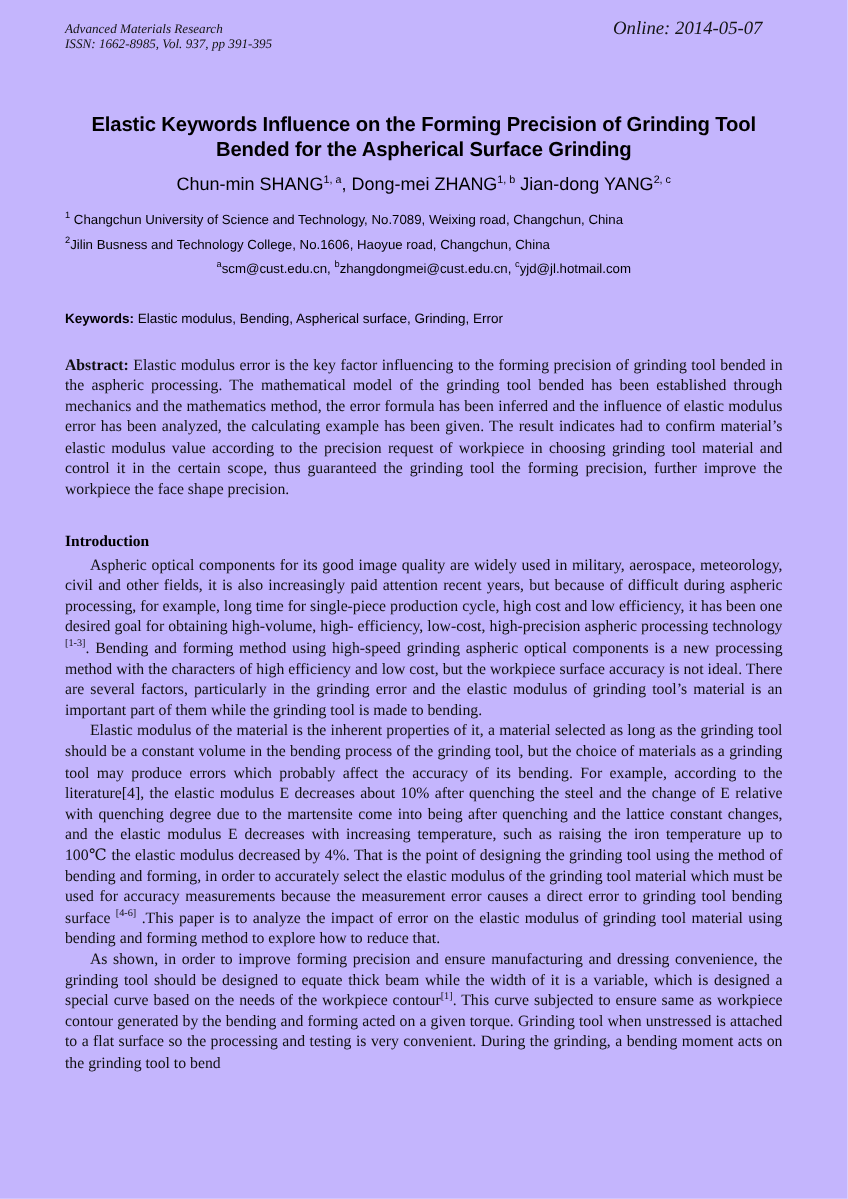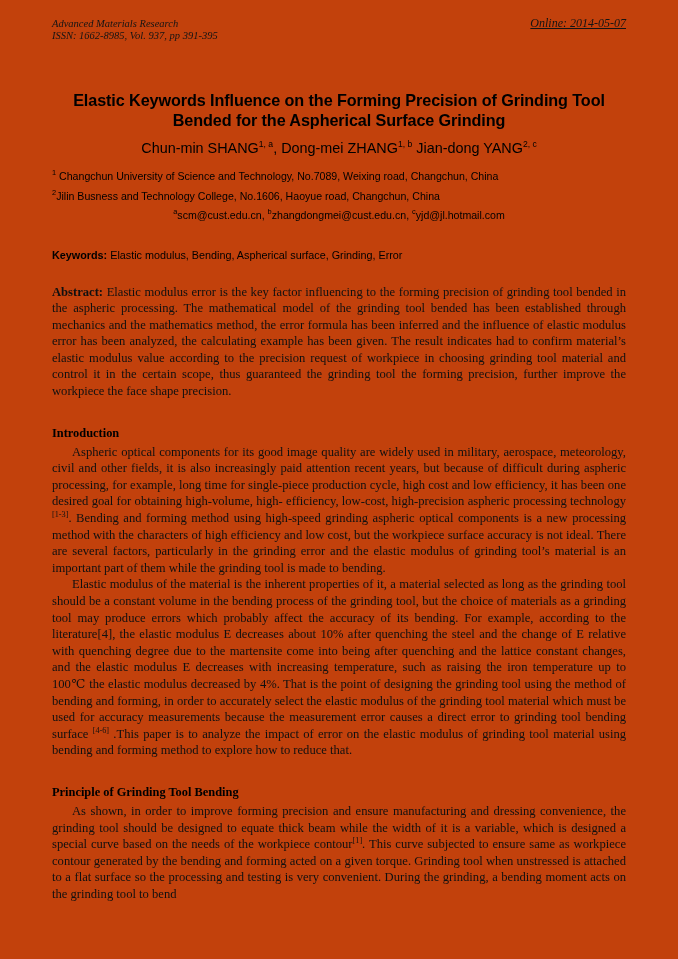--- a/index.html
+++ b/index.html
@@ -13,44 +13,43 @@
     height: 959px;
     overflow: hidden;
     font-family: "Liberation Serif", "DejaVu Serif", serif;
     color: #1a1a1a;
     -webkit-font-smoothing: antialiased;
   }
   .page {
     position: relative;
     width: 678px;
     height: 959px;
-    background: #c2410c;
+    background: #c4b5fd;
     box-sizing: border-box;
     padding: 18px 52px 0 52px;
   }
 
   
   .journal-header {
     position: relative;
     height: 62px;
     font-style: italic;
     font-size: 10.5px;
     line-height: 11.8px;
     color: #141414;
   }
   .journal-header .left-block { width: 420px; }
   .journal-header .jh-line { white-space: nowrap; }
   .journal-header .online-date {
     position: absolute;
-    right: 0;
+    right: 16px;
     top: 0;
     font-style: italic;
-    font-size: 12px;
+    font-size: 15px;
     white-space: nowrap;
-    text-decoration: underline;
   }
 
   
   .paper-title {
     margin: 10px 0 0 0;
     text-align: center;
     font-family: "Liberation Sans", "DejaVu Sans", sans-serif;
     font-weight: bold;
     font-size: 16.2px;
     line-height: 20px;
@@ -160,16 +159,15 @@
   <div class="emails"><sup>a</sup><span>scm@cust.edu.cn, </span><sup>b</sup><span>zhangdongmei@cust.edu.cn, </span><sup>c</sup><span>yjd@jl.hotmail.com</span></div>
 
   <div class="keywords"><span class="kw-label">Keywords:</span><span> Elastic modulus, Bending, Aspherical surface, Grinding, Error</span></div>
 
   <div class="abstract"><span class="ab-label">Abstract:</span><span> Elastic modulus error is the key factor influencing to the forming precision of grinding tool bended in the aspheric processing. The mathematical model of the grinding tool bended has been established through mechanics and the mathematics method, the error formula has been inferred and the influence of elastic modulus error has been analyzed, the calculating example has been given. The result indicates had to confirm material’s elastic modulus value according to the precision request of workpiece in choosing grinding tool material and control it in the certain scope, thus guaranteed the grinding tool the forming precision, further improve the workpiece the face shape precision.</span></div>
 
   <div class="section-heading">Introduction</div>
   <p class="body-par"><span>Aspheric optical components for its good image quality are widely used in military, aerospace, meteorology, civil and other fields, it is also increasingly paid attention recent years, but because of difficult during aspheric processing, for example, long time for single-piece production cycle, high cost and low efficiency, it has been one desired goal for obtaining high-volume, high- efficiency, low-cost, high-precision aspheric processing technology </span><sup>[1-3]</sup><span>. Bending and forming method using high-speed grinding aspheric optical components is a new processing method with the characters of high efficiency and low cost, but the workpiece surface accuracy is not ideal. There are several factors, particularly in the grinding error and the elastic modulus of grinding tool’s material is an important part of them while the grinding tool is made to bending.</span></p>
   <p class="body-par tight"><span>Elastic modulus of the material is the inherent properties of it, a material selected as long as the grinding tool should be a constant volume in the bending process of the grinding tool, but the choice of materials as a grinding tool may produce errors which probably affect the accuracy of its bending. For example, according to the literature[4], the elastic modulus E decreases about 10% after quenching the steel and the change of E relative with quenching degree due to the martensite come into being after quenching and the lattice constant changes, and the elastic modulus E decreases with increasing temperature, such as raising the iron temperature up to 100℃ the elastic modulus decreased by 4%. That is the point of designing the grinding tool using the method of bending and forming, in order to accurately select the elastic modulus of the grinding tool material which must be used for accuracy measurements because the measurement error causes a direct error to grinding tool bending surface </span><sup>[4-6]</sup><span> .This paper is to analyze the impact of error on the elastic modulus of grinding tool material using bending and forming method to explore how to reduce that.</span></p>
 
-  <div class="section-heading">Principle of Grinding Tool Bending</div>
   <p class="body-par"><span>As shown, in order to improve forming precision and ensure manufacturing and dressing convenience, the grinding tool should be designed to equate thick beam while the width of it is a variable, which is designed a special curve based on the needs of the workpiece contour</span><sup>[1]</sup><span>. This curve subjected to ensure same as workpiece contour generated by the bending and forming acted on a given torque. Grinding tool when unstressed is attached to a flat surface so the processing and testing is very convenient. During the grinding, a bending moment acts on the grinding tool to bend</span></p>
 
 </div>
 
 </body></html>

